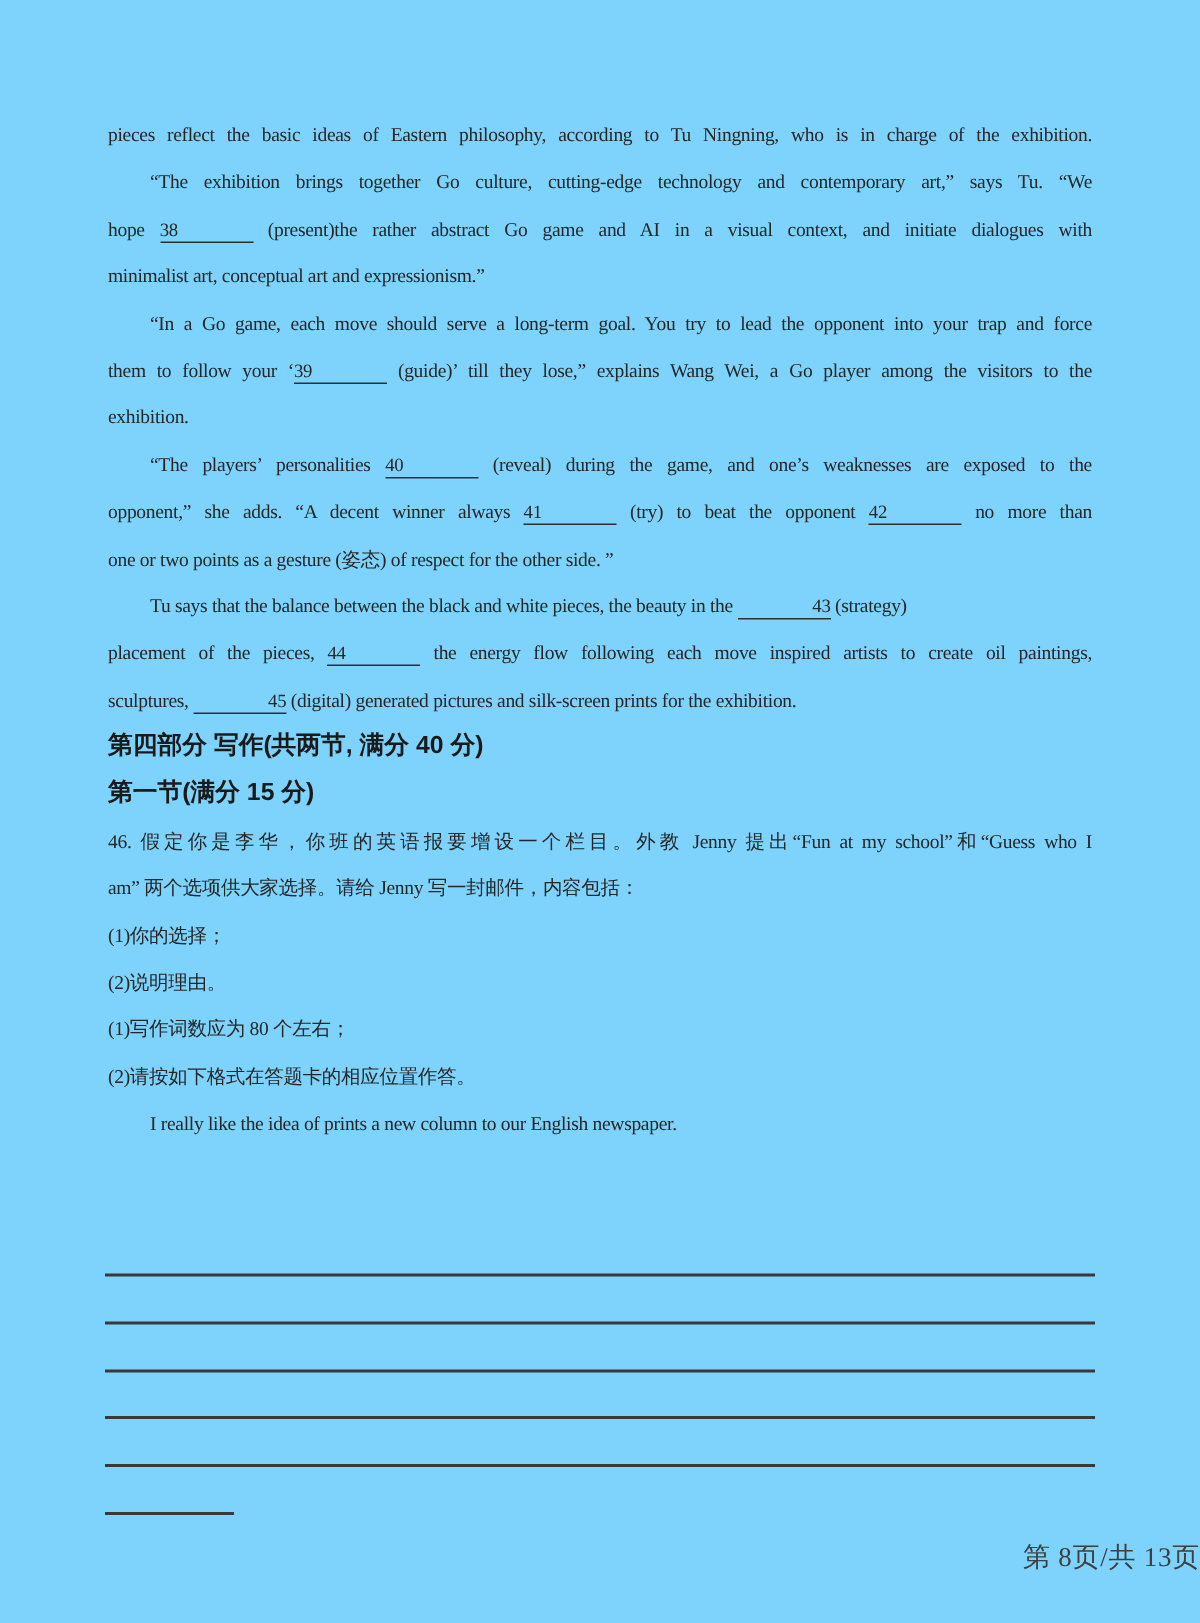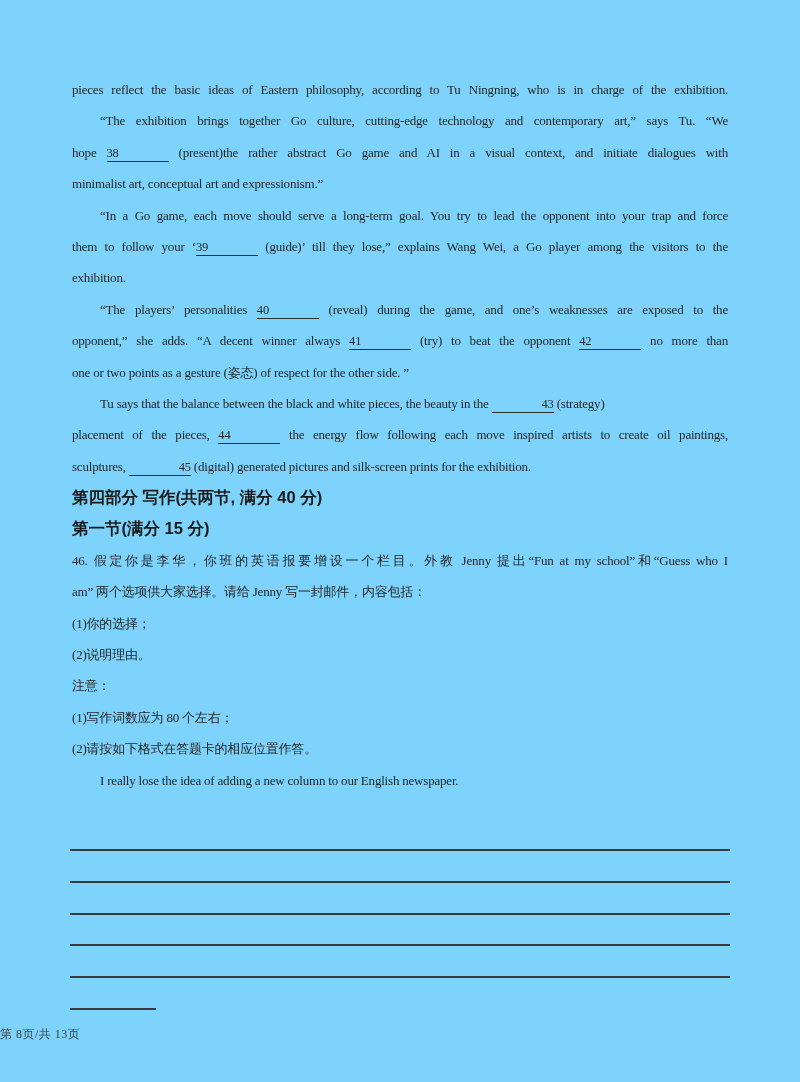--- a/index.html
+++ b/index.html
@@ -21,22 +21,22 @@
   }
   .blank{
     display:inline-block;min-width:62px;border-bottom:1.4px solid #2e2e2e;
     text-align:right;height:16px;line-height:16px;font-size:12.5px;color:#262626;
   }
   .write-area{position:absolute;left:70px;top:828px;width:660px;}
   .write-line{box-sizing:border-box;height:31.8px;border-bottom:2px solid #3a3a3a;width:660px;}
   .write-line:first-child{height:23px;}
   .write-line.short{width:86px;}
   .footer{
-    position:absolute;top:1026px;left:0;width:800px;text-align:left;
-    font-size:12px;color:#3f3f3f;letter-spacing:0.5px;
+    position:absolute;top:1026px;left:0;width:800px;text-align:right;
+    font-size:18px;color:#3f3f3f;letter-spacing:0.5px;
     font-family:"Liberation Serif","DejaVu Serif",serif;
   }
 </style>
 </head>
 <body>
 
 <div class="page">
   <div class="content">
       <div class="line body justify">pieces reflect the basic ideas of Eastern philosophy, according to Tu Ningning, who is in charge of the exhibition.</div>
       <div class="line body indent justify">“The exhibition brings together Go culture, cutting-edge technology and contemporary art,” says Tu. “We</div>
@@ -50,24 +50,23 @@
       <div class="line body">one or two points as a gesture (姿态) of respect for the other side. ”</div>
       <div class="line body indent">Tu says that the balance between the black and white pieces, the beauty in the <span class="blank">43</span> (strategy)</div>
       <div class="line body justify">placement of the pieces, <span class="blank">44</span> the energy flow following each move inspired artists to create oil paintings,</div>
       <div class="line body">sculptures, <span class="blank">45</span> (digital) generated pictures and silk-screen prints for the exhibition.</div>
       <div class="line heading1">第四部分 写作(共两节, 满分 40 分)</div>
       <div class="line heading2">第一节(满分 15 分)</div>
       <div class="line body justify">46. 假定你是李华，你班的英语报要增设一个栏目。外教 Jenny 提出“Fun at my school”和“Guess who I</div>
       <div class="line body">am” 两个选项供大家选择。请给 Jenny 写一封邮件，内容包括：</div>
       <div class="line body">(1)你的选择；</div>
       <div class="line body">(2)说明理由。</div>
-      <div class="line body">注意：</div>
       <div class="line body">(1)写作词数应为 80 个左右；</div>
       <div class="line body">(2)请按如下格式在答题卡的相应位置作答。</div>
-      <div class="line body indent">I really lose the idea of adding a new column to our English newspaper.</div>
+      <div class="line body indent">I really like the idea of prints a new column to our English newspaper.</div>
     </div>
   <div class="write-area">
       <div class="write-line"></div>
       <div class="write-line"></div>
       <div class="write-line"></div>
       <div class="write-line"></div>
       <div class="write-line"></div>
       <div class="write-line short"></div>
     </div>
   <div class="footer">

